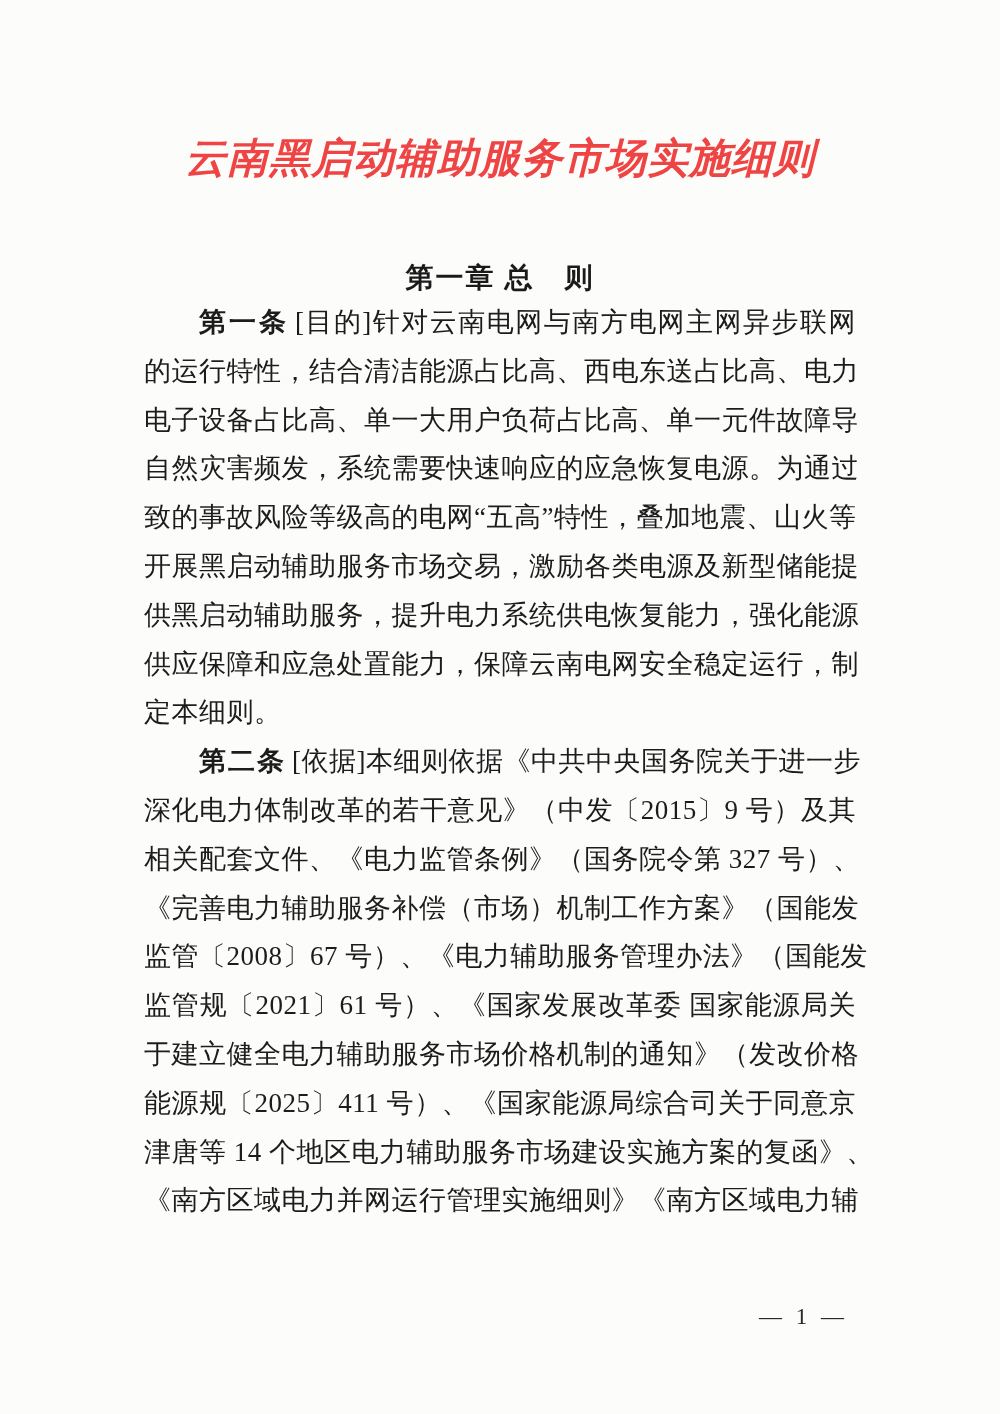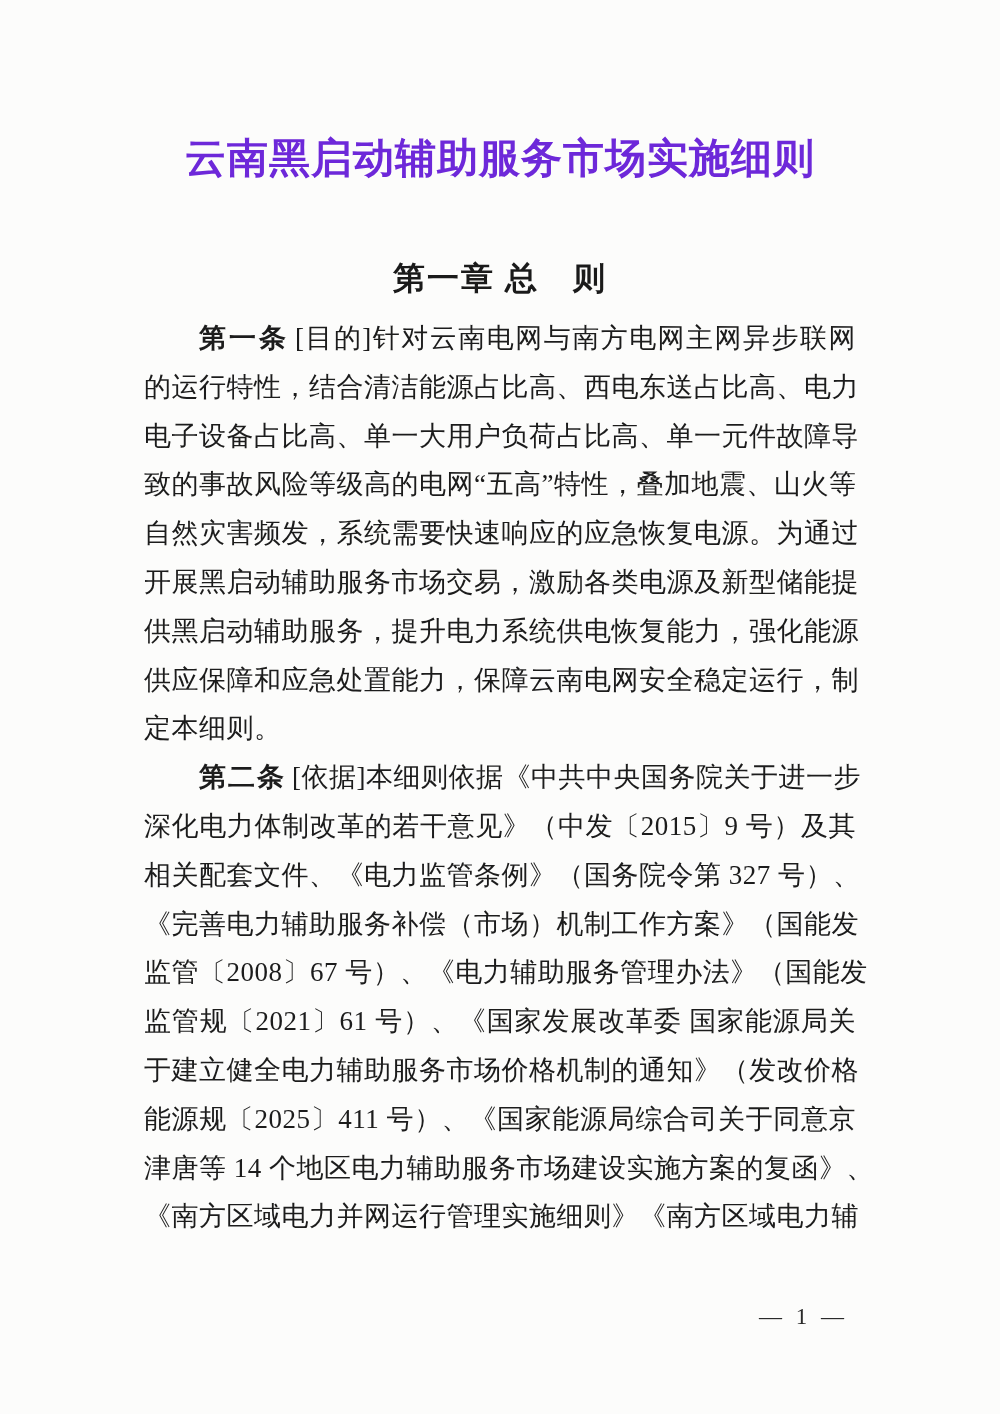--- a/index.html
+++ b/index.html
@@ -21,38 +21,39 @@
     position: absolute;
     top: 130px;
     left: 0;
     width: 100%;
     margin: 0;
     text-align: center;
     font-size: 41px;
     font-weight: bold;
     letter-spacing: 1px;
     line-height: 56px;
-    color: #6d28d9;
+    color: #ef4444;
+    font-style: italic;
   }
   .chapter-heading {
     position: absolute;
     top: 258px;
     left: 0;
     width: 100%;
     margin: 0;
     text-align: center;
-    font-size: 32px;
+    font-size: 28px;
     font-weight: bold;
     letter-spacing: 2px;
     line-height: 40px;
     color: #1a1a1a;
   }
   .body-text {
     position: absolute;
-    top: 314px;
+    top: 298px;
     left: 144px;
     width: 712px;
     font-size: 27px;
   }
   .body-text .line {
     line-height: 48.8px;
     height: 48.8px;
     text-align: justify;
     text-align-last: justify;
     letter-spacing: 0.5px;
@@ -84,22 +85,22 @@
 
 <div class="page">
   <h1 class="doc-title">云南黑启动辅助服务市场实施细则</h1>
 
   <h2 class="chapter-heading">第一章 总　则</h2>
 
   <div class="body-text" id="body-text">
       <div class="line indent"><b>第一条</b>[目的]针对云南电网与南方电网主网异步联网</div>
       <div class="line">的运行特性，结合清洁能源占比高、西电东送占比高、电力</div>
       <div class="line">电子设备占比高、单一大用户负荷占比高、单一元件故障导</div>
+      <div class="line">自然灾害频发，系统需要快速响应的应急恢复电源。为通过</div>
       <div class="line">致的事故风险等级高的电网“五高”特性，叠加地震、山火等</div>
-      <div class="line">自然灾害频发，系统需要快速响应的应急恢复电源。为通过</div>
       <div class="line">开展黑启动辅助服务市场交易，激励各类电源及新型储能提</div>
       <div class="line">供黑启动辅助服务，提升电力系统供电恢复能力，强化能源</div>
       <div class="line">供应保障和应急处置能力，保障云南电网安全稳定运行，制</div>
       <div class="line no-fill">定本细则。</div>
       <div class="line indent"><b>第二条</b>[依据]本细则依据《中共中央国务院关于进一步</div>
       <div class="line">深化电力体制改革的若干意见》（中发〔2015〕9 号）及其</div>
       <div class="line">相关配套文件、《电力监管条例》（国务院令第 327 号）、</div>
       <div class="line">《完善电力辅助服务补偿（市场）机制工作方案》（国能发</div>
       <div class="line">监管〔2008〕67 号）、《电力辅助服务管理办法》（国能发</div>
       <div class="line">监管规〔2021〕61 号）、《国家发展改革委 国家能源局关</div>

